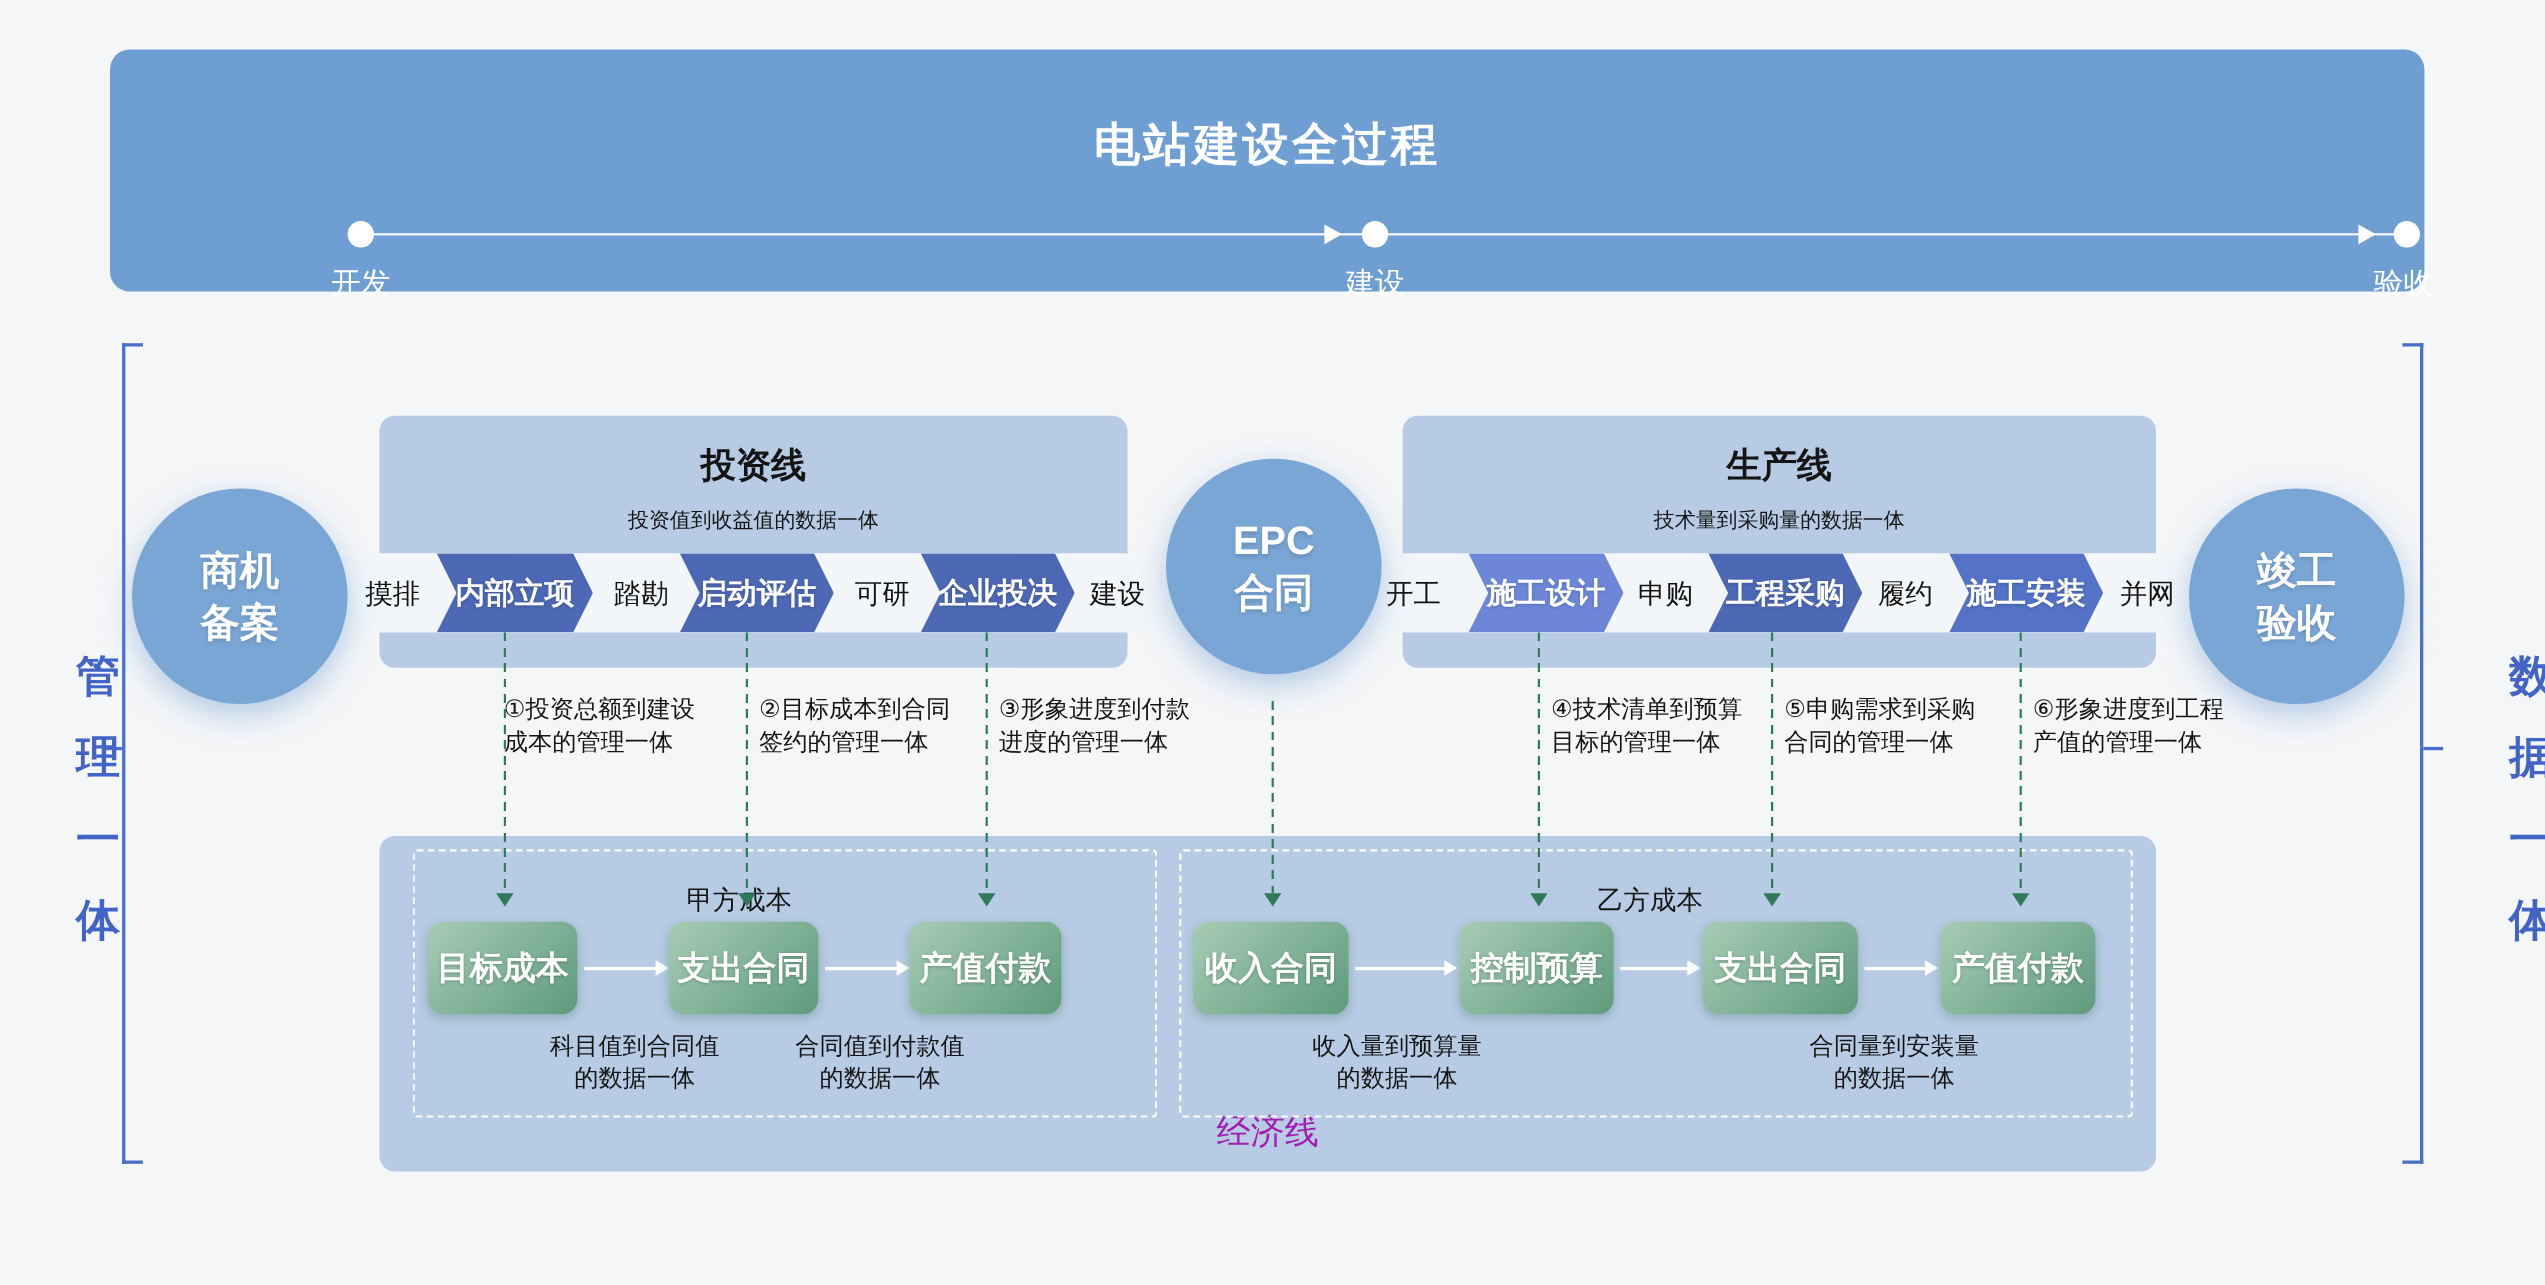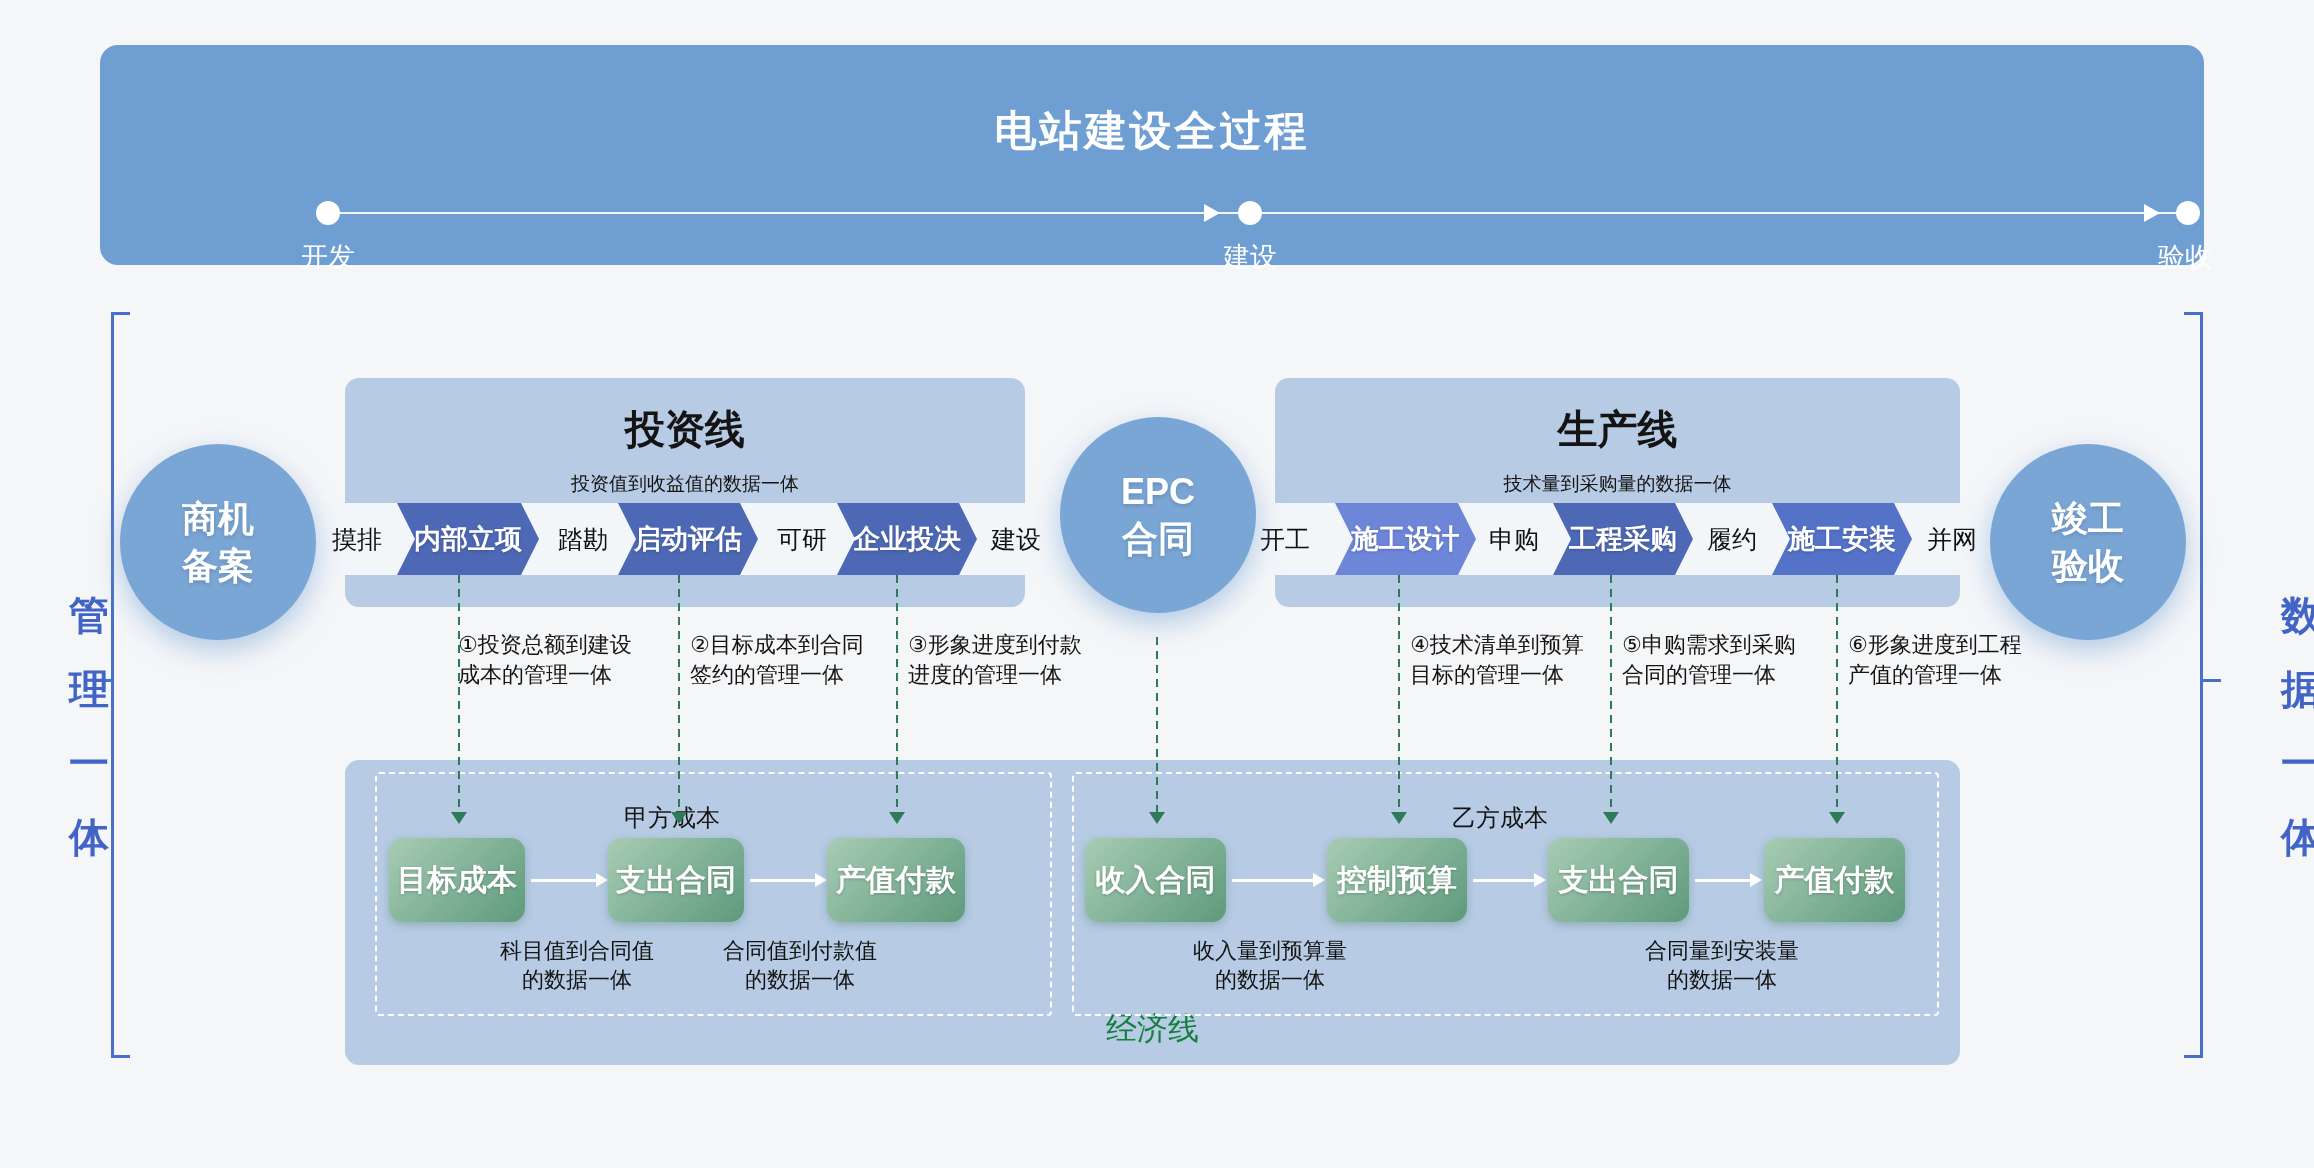--- a/index.html
+++ b/index.html
@@ -13,35 +13,35 @@
   .ms-label{position:absolute;top:194px;width:120px;text-align:center;font-size:27px;color:#fff;}
   
   .headline{position:absolute;left:0;right:0;top:294px;text-align:center;font-size:36px;font-weight:bold;color:#4164c6;letter-spacing:1px;}
   
   .bk{position:absolute;background:#4a6fc8;}
   .sidelabel{position:absolute;top:578px;width:48px;text-align:center;font-size:40px;line-height:74px;font-weight:bold;color:#4164c6;word-break:break-all;margin-left:39px;}
   
   .circle{position:absolute;width:196px;height:196px;border-radius:50%;background:#7aa6d6;color:#fff;display:flex;flex-direction:column;align-items:center;justify-content:center;font-weight:bold;font-size:36px;line-height:47px;box-shadow:0 10px 28px rgba(122,166,214,.55);text-shadow:0 2px 4px rgba(0,0,0,.15);z-index:6;}
   
   .panel{position:absolute;top:378px;height:229px;background:#b7cbe4;border-radius:14px;z-index:1;}
-  .panel-title{text-align:center;font-size:40px;font-weight:bold;margin-top:24px;}
+  .panel-title{text-align:center;font-size:32px;font-weight:bold;margin-top:24px;}
   .panel-sub{text-align:center;font-size:19px;margin-top:14px;}
   
   .band{position:absolute;top:503px;height:72px;background:#f3f6f9;border-radius:6px;z-index:2;}
   .pstep{position:absolute;top:503px;height:72px;display:flex;align-items:center;justify-content:center;font-size:25px;color:#111;z-index:4;}
   .chev{position:absolute;top:503px;height:72px;display:flex;align-items:center;justify-content:center;color:#fff;font-weight:bold;font-size:27px;z-index:3;clip-path:polygon(0 0,calc(100% - 18px) 0,100% 50%,calc(100% - 18px) 100%,0 100%,18px 50%);filter:drop-shadow(6px 0 0 #c9d6ee);text-shadow:0 1px 3px rgba(0,0,0,.2);}
   .c-dark{background:#4d68b5;} .c-light{background:#6d86d8;} .c-mid{background:#5372c8;}
   
   .vconn{position:absolute;width:2px;background:repeating-linear-gradient(to bottom,#2f7a58 0 8px,transparent 8px 14px);z-index:5;}
   .varrow{position:absolute;top:812px;width:0;height:0;border-left:8px solid transparent;border-right:8px solid transparent;border-top:12px solid #2f7a58;z-index:5;}
   
   .anno{position:absolute;top:630px;width:230px;font-size:22px;line-height:30px;color:#141414;z-index:4;}
   
   .econ-box{position:absolute;left:345px;top:760px;width:1615px;height:305px;background:#b7cbe4;border-radius:14px;z-index:1;}
-  .econ-title{position:absolute;left:345px;top:1008px;width:1615px;text-align:center;font-size:31px;color:#15803d;z-index:2;}
+  .econ-title{position:absolute;left:345px;top:1008px;width:1615px;text-align:center;font-size:31px;color:#a21caf;z-index:2;}
   .dashbox{position:absolute;top:772px;height:240px;border:2px dashed rgba(255,255,255,.95);border-radius:4px;z-index:2;}
   .party{position:absolute;top:802px;width:200px;text-align:center;font-size:24px;color:#141414;z-index:3;}
   .gbox{position:absolute;top:838px;height:84px;border-radius:14px;background:linear-gradient(135deg,#a7ccb4 0%,#5e9a7c 100%);color:#fff;font-weight:bold;font-size:30px;display:flex;align-items:center;justify-content:center;box-shadow:0 3px 9px rgba(60,110,85,.3);text-shadow:0 1px 3px rgba(0,0,0,.22);z-index:4;}
   .harrow{position:absolute;top:879px;height:3px;background:#fff;z-index:3;}
   .harrow::after{content:"";position:absolute;right:-11px;top:-6px;width:0;height:0;border-top:7px solid transparent;border-bottom:7px solid transparent;border-left:12px solid #fff;}
   .capt{position:absolute;top:936px;width:220px;text-align:center;font-size:22px;line-height:29px;color:#141414;z-index:3;}
 </style>
 </head>
 <body>
 

